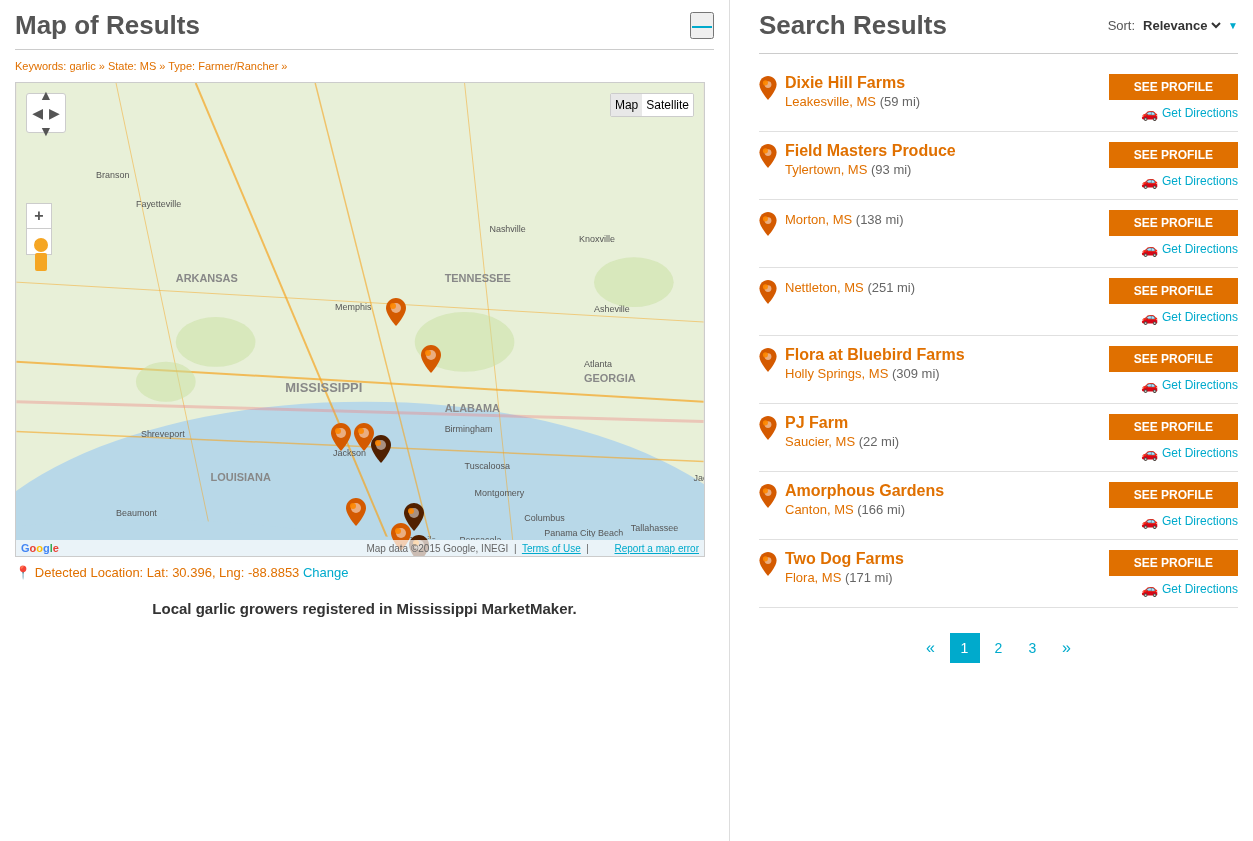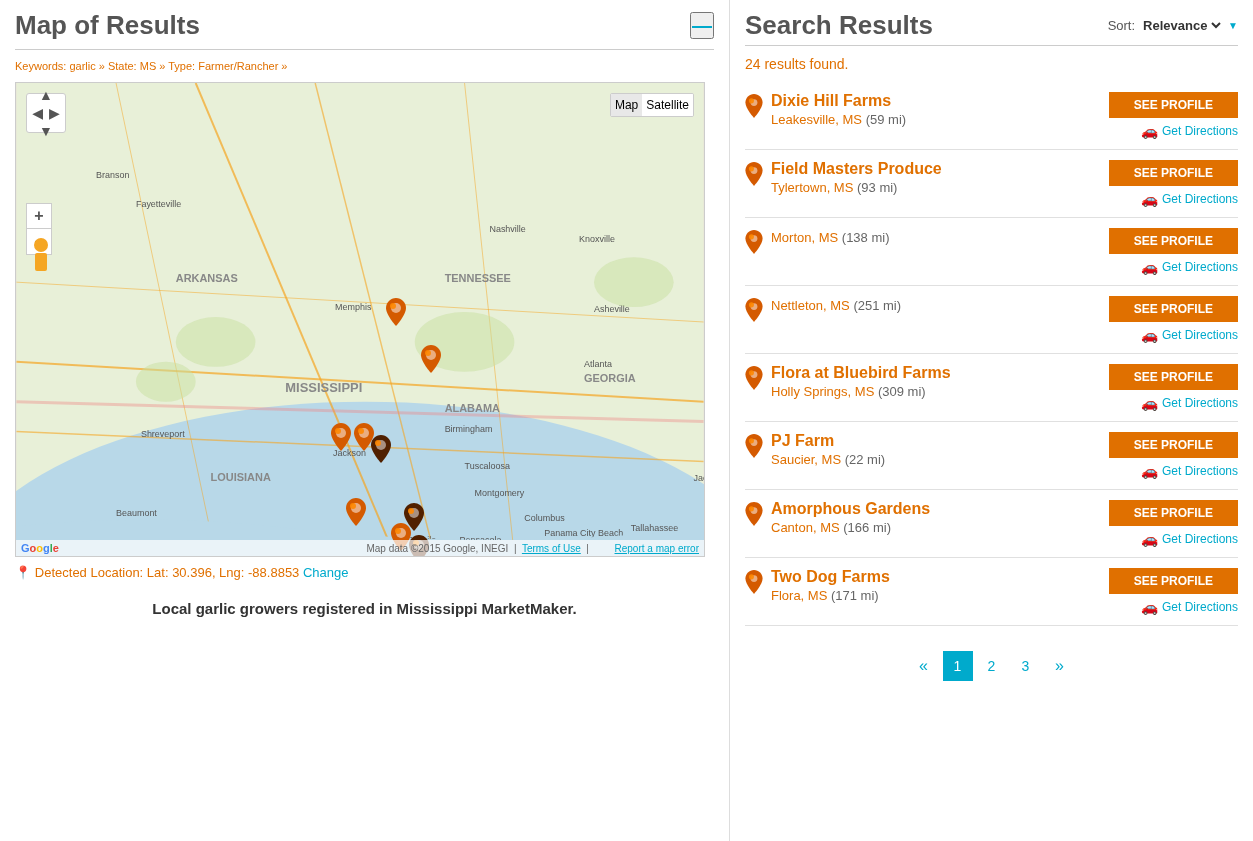--- a/index.html
+++ b/index.html
@@ -2,20 +2,21 @@
 <html><head>
   <meta charset="utf-8">
   <style>
     * { box-sizing: border-box; margin: 0; padding: 0; }
     body { font-family: Arial, sans-serif; font-size: 14px; background: #fff; color: #333; }
 
     .main-container {
       display: flex;
       width: 1253px;
       min-height: 841px;
+      gap: 14px;
     }
 
     
     .left-panel {
       width: 730px;
       padding: 10px 15px;
       border-right: 1px solid #ddd;
     }
 
     .map-header {
@@ -209,21 +210,21 @@
     .right-panel {
       flex: 1;
       padding: 10px 15px;
     }
 
     .results-header {
       display: flex;
       align-items: center;
       justify-content: space-between;
       border-bottom: 1px solid #ccc;
-      padding-bottom: 4px;
+      padding-bottom: 12px;
       margin-bottom: 10px;
     }
 
     .results-title {
       font-size: 26px;
       font-weight: bold;
       color: #555;
     }
 
     .sort-control {
@@ -538,21 +539,20 @@
         <span>Sort:</span>
         <select class="sort-select">
           <option>Relevance</option>
           <option>Distance</option>
           <option>Name</option>
         </select>
         <span style="color:#00aacc; font-size:10px;">▼</span>
       </div>
     </div>
 
-    <div class="results-count">24 results found.</div>
 
     <div id="results-list">
     <div class="result-item">
       <svg class="result-pin" viewBox="0 0 20 28" xmlns="http://www.w3.org/2000/svg">
         <path d="M10 0 C4.5 0 0 4.5 0 10 C0 17 10 28 10 28 C10 28 20 17 20 10 C20 4.5 15.5 0 10 0 Z" fill="#d45a00"></path>
         <circle cx="10" cy="10" r="4" fill="#fff" opacity="0.5"></circle>
         <circle cx="7" cy="8" r="3" fill="#ff8800" opacity="0.9"></circle>
       </svg>
       <div class="result-info">
         <a href="#" class="result-name">Dixie Hill Farms</a>

